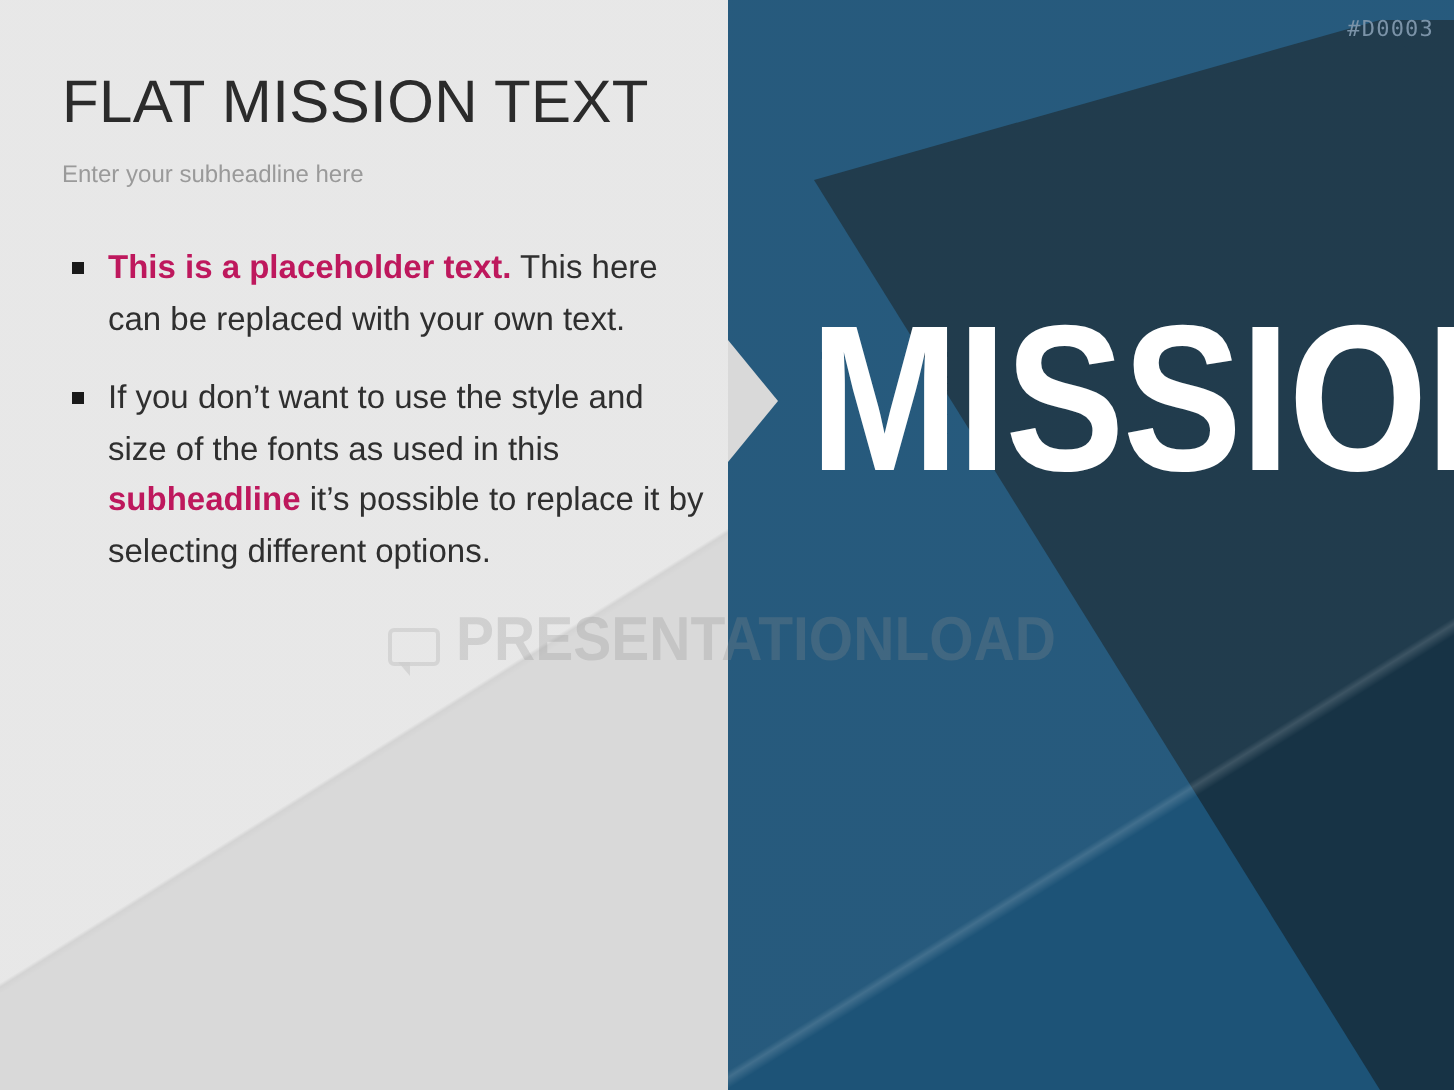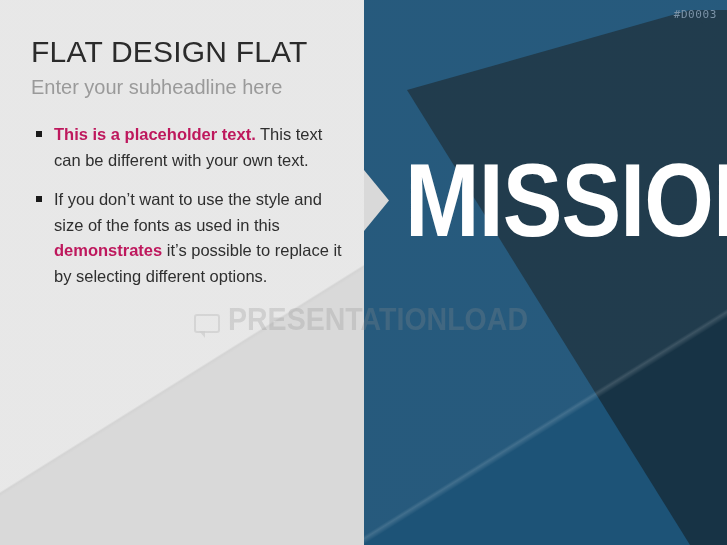--- a/index.html
+++ b/index.html
@@ -103,21 +103,21 @@
     line-height: 34px;
     letter-spacing: .2px;
     color: #2b2b2b;
     font-weight: 400;
     white-space: nowrap;
   }
   .subtitle {
     position: absolute;
     left: 31px;
     top: 77px;
-    font-size: 20px;
+    font-size: 12px;
     line-height: 20px;
     color: #9a9a9a;
     font-weight: 400;
     white-space: nowrap;
   }
 
   
   .bullets {
     position: absolute;
     left: 33px;
@@ -232,31 +232,31 @@
   <div class="right-panel">
     <svg class="long-shadow" viewBox="0 0 363 545" preserveAspectRatio="none">
       <polygon points="43,90 326,10 363,10 363,545 326,545" fill="#173345"></polygon>
       <polygon points="326,10 363,10 363,50" fill="#173345"></polygon>
     </svg>
     <div class="streak"></div>
   </div>
 
   <div class="arrow-notch"></div>
 
-  <div class="title">FLAT DESIGN FLAT</div>
+  <div class="title">FLAT MISSION TEXT</div>
   <div class="subtitle">Enter your subheadline here</div>
 
   <ul class="bullets">
     <li class="bullet">
       <span class="marker"></span>
-      <b>This is a placeholder text.</b><span> This text can be different with your own text.</span>
+      <b>This is a placeholder text.</b><span> This here can be replaced with your own text.</span>
     </li>
     <li class="bullet">
       <span class="marker"></span>
-      <span>If you don’t want to use the style and size of the fonts as used in this </span><b>demonstrates</b><span> it’s possible to replace it by selecting different options.</span>
+      <span>If you don’t want to use the style and size of the fonts as used in this </span><b>subheadline</b><span> it’s possible to replace it by selecting different options.</span>
     </li>
   </ul>
 
   <div class="mission">MISSION</div>
 
   <div class="watermark">
     <span class="wm-logo">
       <span class="bubble"></span>
       <span class="tail"></span>
     </span>

